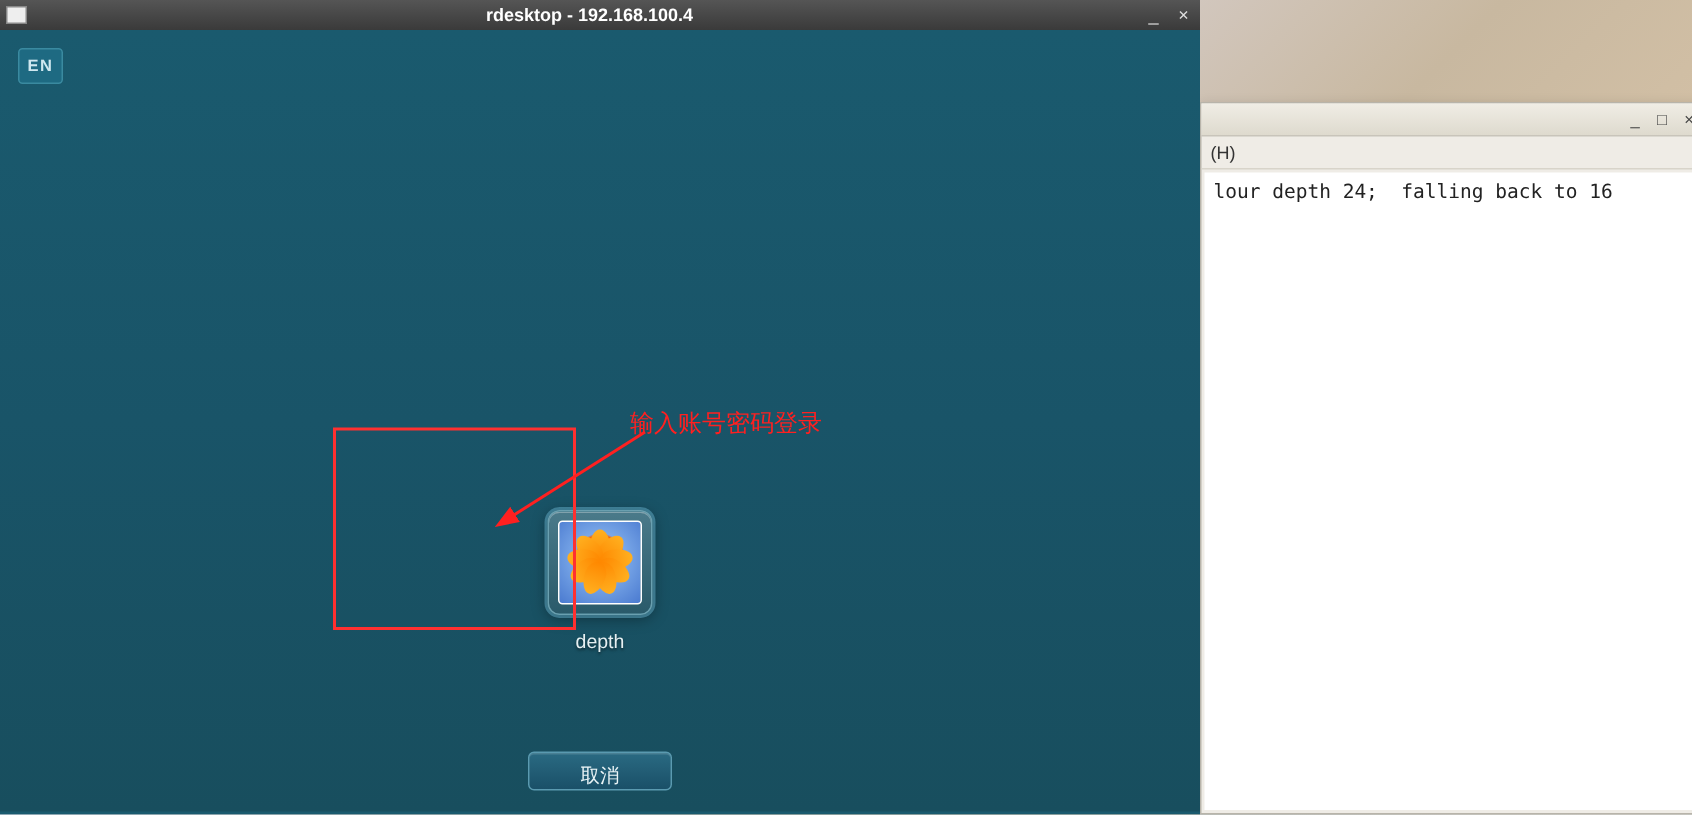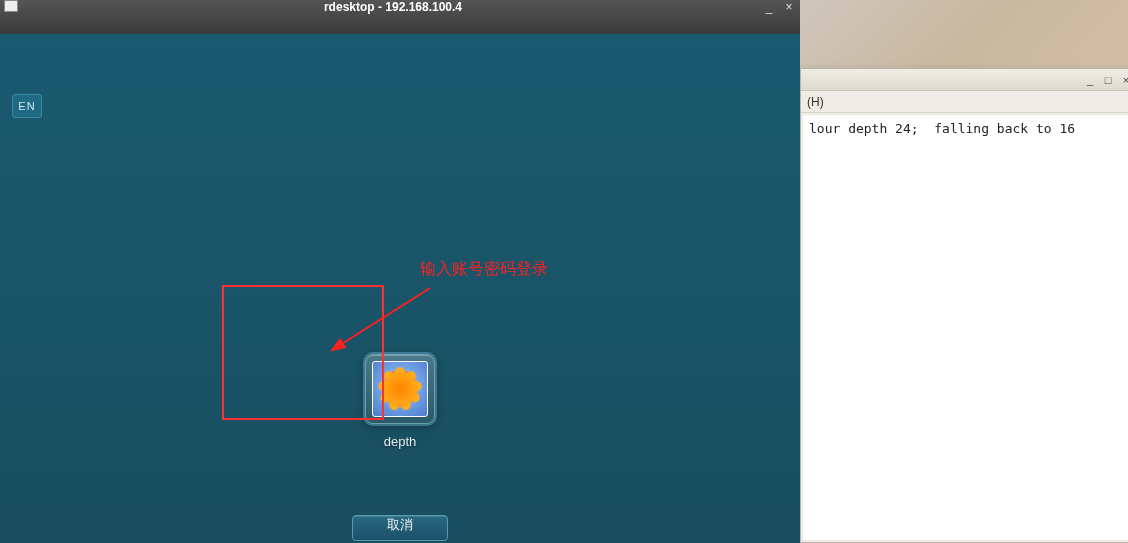--- a/index.html
+++ b/index.html
@@ -15,24 +15,24 @@
     
     .main-window {
       position: absolute;
       left: 0;
       top: 0;
       width: 800px;
       height: 543px;
       background: #1a5a6e;
     }
     .titlebar {
-      height: 34px;
+      height: 20px;
       background: linear-gradient(to bottom, #555 0%, #3a3a3a 100%);
       display: flex;
-      align-items: flex-start;
+      align-items: center;
       padding: 0 4px;
       color: #fff;
       font-size: 12px;
       position: relative;
     }
     .titlebar-icon {
       width: 14px;
       height: 12px;
       background: #eee;
       border: 1px solid #888;
@@ -62,26 +62,25 @@
       position: absolute;
       top: 12px;
       left: 12px;
       width: 30px;
       height: 24px;
       background: #1e6a82;
       border: 1px solid #3a8aa0;
       border-radius: 3px;
       color: #cfe8f0;
       font-size: 11px;
-      font-weight: normal;
+      font-weight: bold;
       display: flex;
       align-items: center;
       justify-content: center;
       letter-spacing: 1px;
-      margin-top: 48px;
     }
     
     .tiles-row {
       position: absolute;
       top: 320px;
       left: 0;
       width: 100%;
       display: flex;
       justify-content: center;
       gap: 120px;
@@ -161,39 +160,39 @@
       left: 50%;
       transform: translateX(-50%);
       width: 96px;
       height: 26px;
       background: linear-gradient(to bottom, #2a6a82 0%, #1a5068 100%);
       border: 1px solid #5a9ab0;
       border-radius: 4px;
       color: #eaf4f6;
       font-size: 13px;
       display: flex;
-      align-items: flex-start;
+      align-items: flex-end;
       justify-content: center;
       cursor: pointer;
       box-shadow: inset 0 1px 0 rgba(255,255,255,0.15);
     }
     
     
     .annot-box {
       position: absolute;
       top: 285px;
       left: 222px;
       width: 162px;
       height: 135px;
       border: 2px solid #ff3030;
       pointer-events: none;
     }
     .annot-text {
       position: absolute;
-      top: 259px;
+      top: 272px;
       left: 420px;
       color: #ff2020;
       font-size: 16px;
       pointer-events: none;
       font-family: Liberation Serif, serif;
     }
     .annot-arrow {
       position: absolute;
       top: 280px;
       left: 330px;

